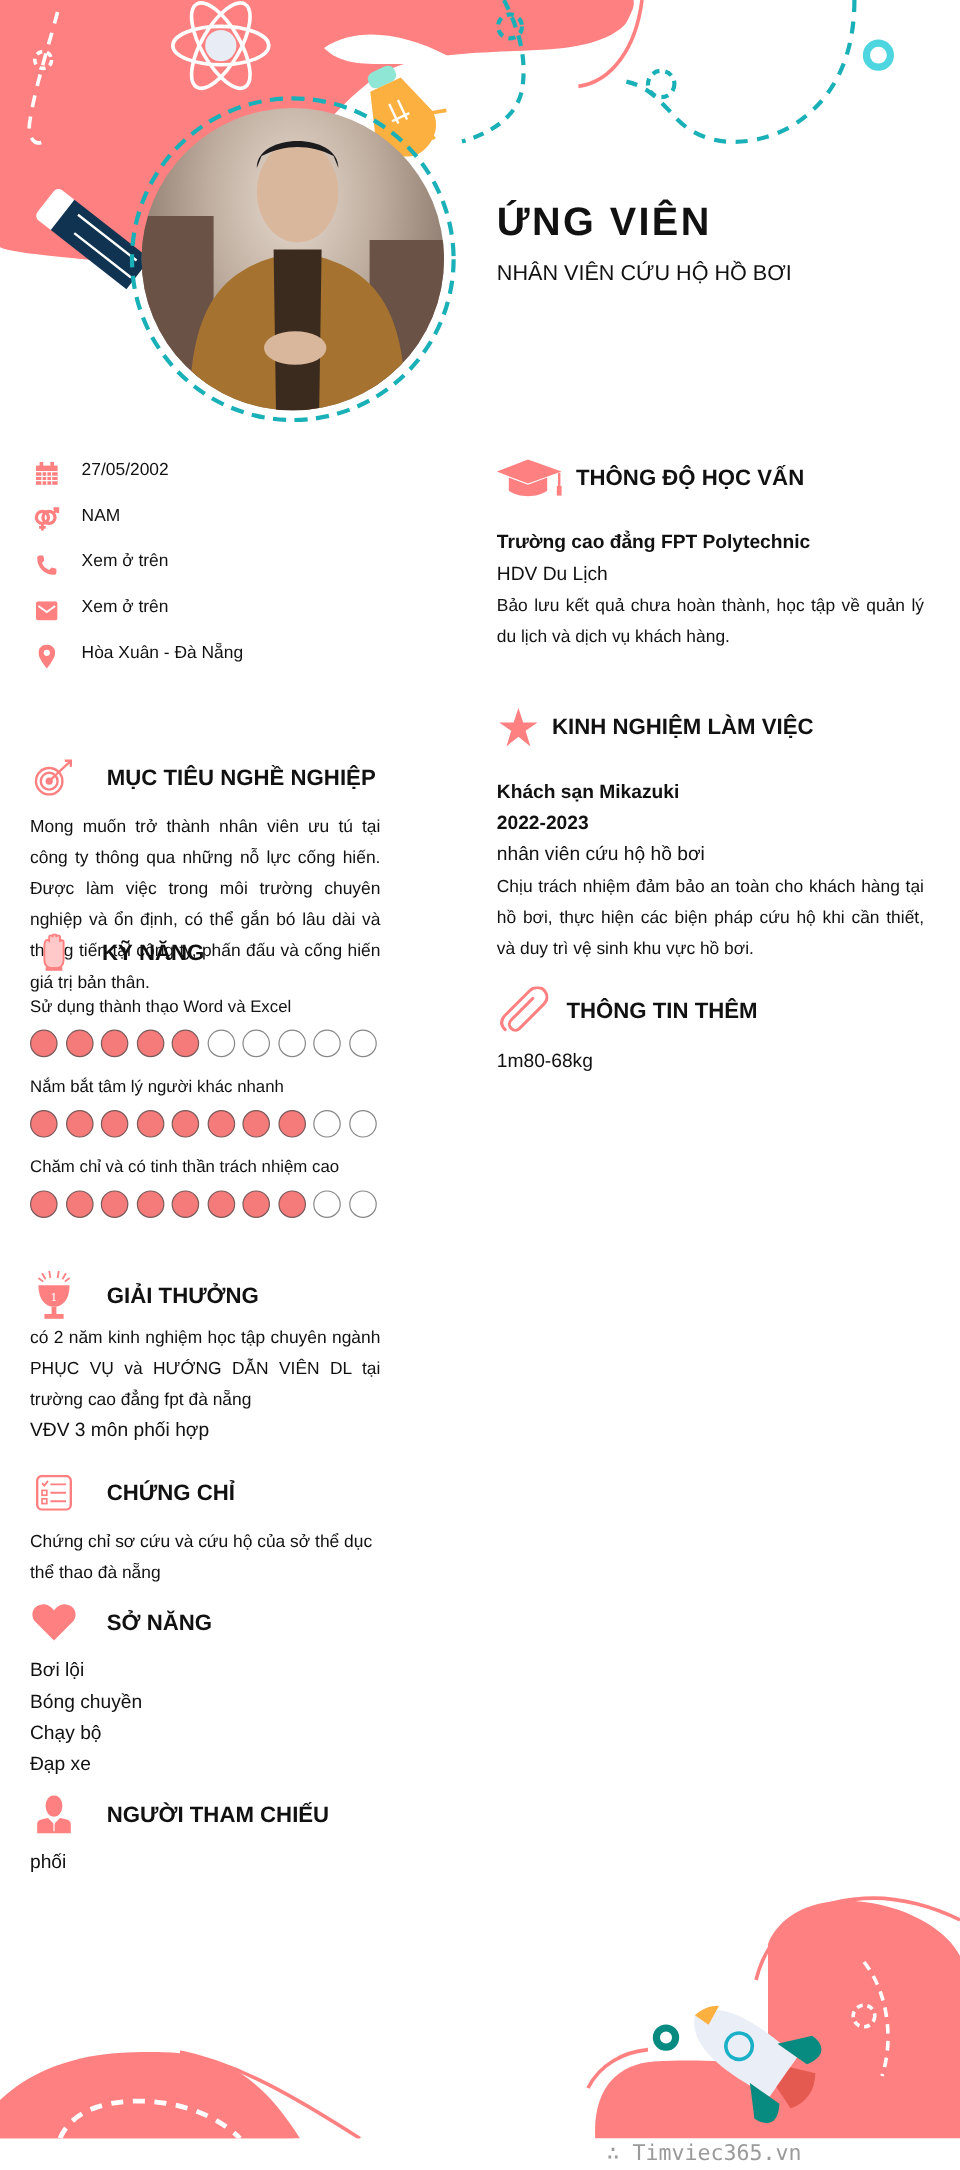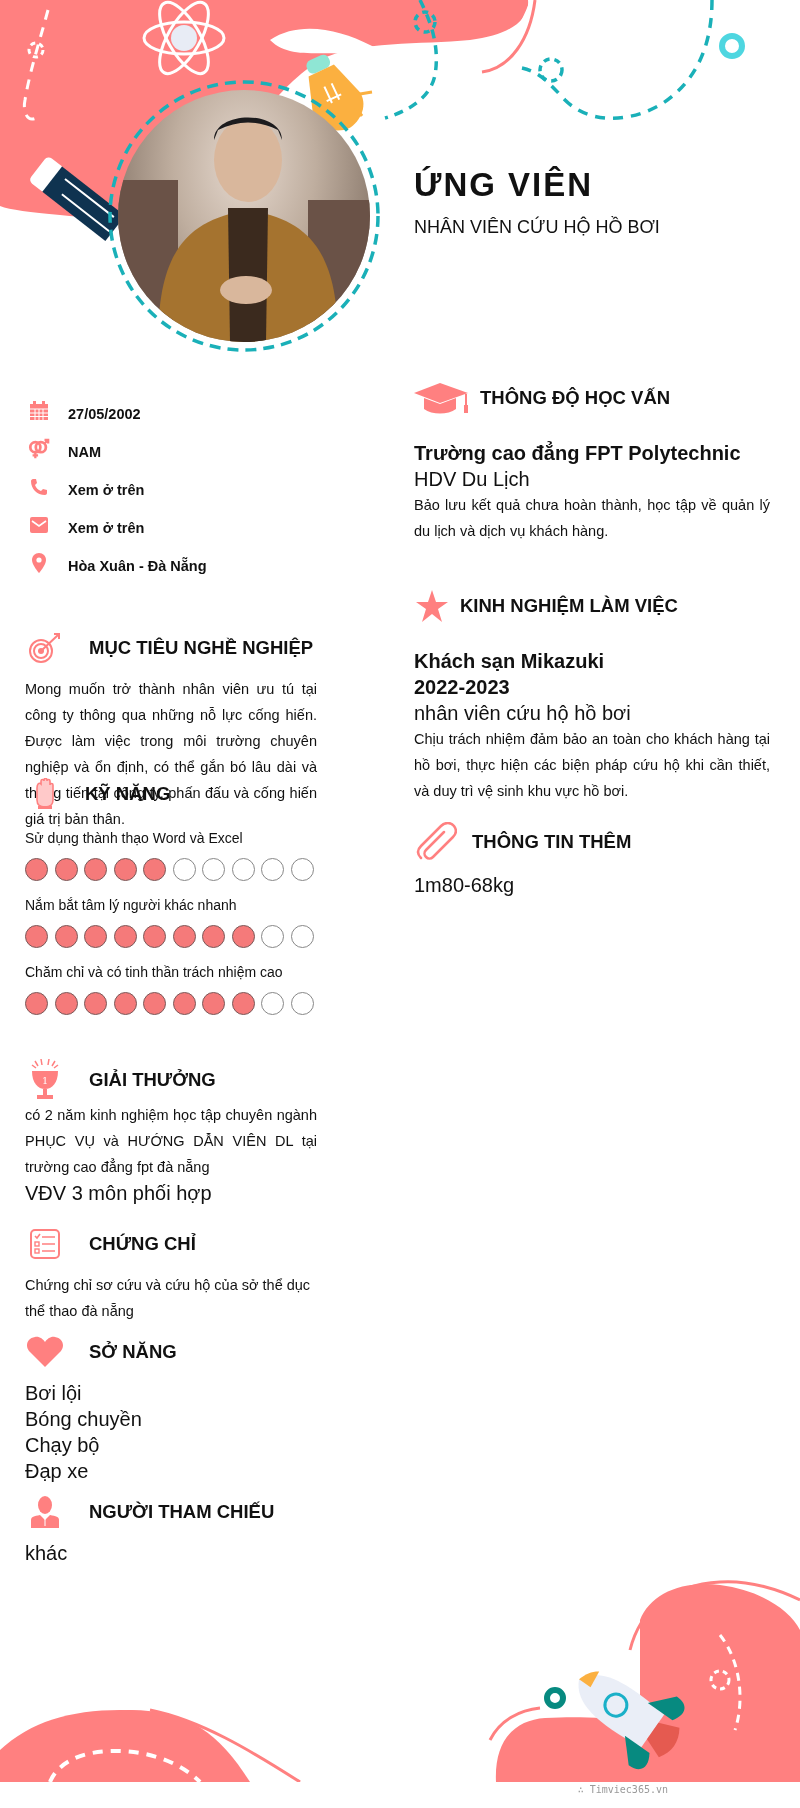--- a/index.html
+++ b/index.html
@@ -6,40 +6,40 @@
   html, body { width: 800px; height: 1808px; background: #fff; overflow: hidden; }
   body { font-family: "Liberation Sans", "DejaVu Sans", sans-serif; color: #111; position: relative; }
   .page { position: relative; width: 696px; height: 1808px; }
   .deco { position: absolute; left: 0; top: 0; pointer-events: none; }
   .avatar { position: absolute; left: 118px; top: 90px; width: 252px; height: 252px; border-radius: 50%; overflow: hidden;
     background: radial-gradient(ellipse at 50% 30%, #e6d9cf 0%, #bfae9f 40%, #6b5a4e 100%); }
   .name { position: absolute; left: 414px; top: 166px; font-size: 33px; font-weight: bold; letter-spacing: 2px; }
   .jobtitle { position: absolute; left: 414px; top: 217px; font-size: 18px; }
 
   .contact { position: absolute; left: 28px; top: 384px; width: 340px; }
-  .contact-row { display: flex; align-items: flex-end; height: 38px; font-weight: bold; }
+  .contact-row { display: flex; align-items: flex-start; height: 38px; }
   .contact-row .ic { width: 22px; height: 22px; display: flex; align-items: center; justify-content: center; margin-right: 18px; }
   .contact-row .txt { font-size: 14.5px; }
 
   .sec-head { display: flex; align-items: center; }
   .sec-head .ic { width: 40px; height: 36px; display: flex; align-items: center; justify-content: center; }
   .sec-head .title { font-size: 18.5px; font-weight: bold; margin-left: 8px; }
   .para { font-size: 14.5px; line-height: 26px; text-align: justify; }
 
   .left-col { position: absolute; left: 25px; width: 292px; }
   .right-col { position: absolute; left: 414px; width: 356px; }
 
   .dots { display: flex; gap: 6.5px; margin: 12px 0 16px 0; }
   .dot { width: 23px; height: 23px; border-radius: 50%; border: 1.5px solid #888; background: #fff; }
   .dot.on { background: #f57a7a; border-color: #7a5a5a; }
   .skill-name { font-size: 14px; }
 
-  .list-item { font-size: 20px; line-height: 26px; }
+  .list-item { font-size: 16px; line-height: 26px; }
   .bold { font-weight: bold; }
-  .watermark { position: absolute; right: 28px; top: 1784px; font-family: "DejaVu Sans Mono", monospace; font-size: 10px; color: #9a9a9a; }
+  .watermark { position: absolute; right: 28px; top: 1784px; font-family: "DejaVu Sans Mono", monospace; font-size: 18px; color: #9a9a9a; }
 </style>
 </head>
 <body>
 
 <div class="page">
 
   <svg class="deco" width="800" height="360" viewBox="0 0 800 360">
     <path d="M0,0 L528,0 C530,20 510,35 470,40 C420,45 360,40 320,60 C280,85 250,130 220,170 C180,215 120,222 60,215 C30,212 10,210 0,206 Z" fill="#ff8080"></path>
     <path d="M270,40 C300,20 340,30 370,45 C410,65 440,85 470,70 C500,55 520,30 530,0 L545,0 C535,40 505,80 470,82 C430,85 400,60 360,55 C320,50 290,60 270,40 Z" fill="#fff"></path>
     <path d="M535,0 C530,40 510,68 482,72" stroke="#ff8080" stroke-width="3" fill="none"></path>
@@ -269,21 +269,21 @@
     <div class="sec-head">
       <span class="ic">
         <svg width="30" height="32" viewBox="0 0 30 32">
             <ellipse cx="15" cy="9" rx="7" ry="9" fill="#ff8080"></ellipse>
             <path d="M1,32 L1,24 C1,21 4,20 10,19 L15,24 L20,19 C26,20 29,21 29,24 L29,32 Z" fill="#ff8080"></path>
             <path d="M15,21 L15,30" stroke="#fff" stroke-width="1"></path>
           </svg>
       </span>
       <span class="title" style="margin-left:24px">NGƯỜI THAM CHIẾU</span>
     </div>
-    <p class="list-item" style="margin-top:10px">khác</p>
+    <p class="list-item" style="margin-top:10px">phối</p>
   </div>
 
   <div class="right-col" style="top:380px;">
     <div class="sec-head">
       <span class="ic" style="width:56px">
         <svg width="56" height="34" viewBox="0 0 56 34">
             <path d="M0,12 L26,2 L54,12 L26,22 Z" fill="#ff8080"></path>
             <path d="M10,17 L10,28 C18,34 34,34 42,28 L42,17 L26,23 Z" fill="#ff8080"></path>
             <path d="M52,13 L52,26" stroke="#ff8080" stroke-width="2"></path>
             <rect x="50" y="24" width="4" height="8" fill="#ff8080"></rect>

